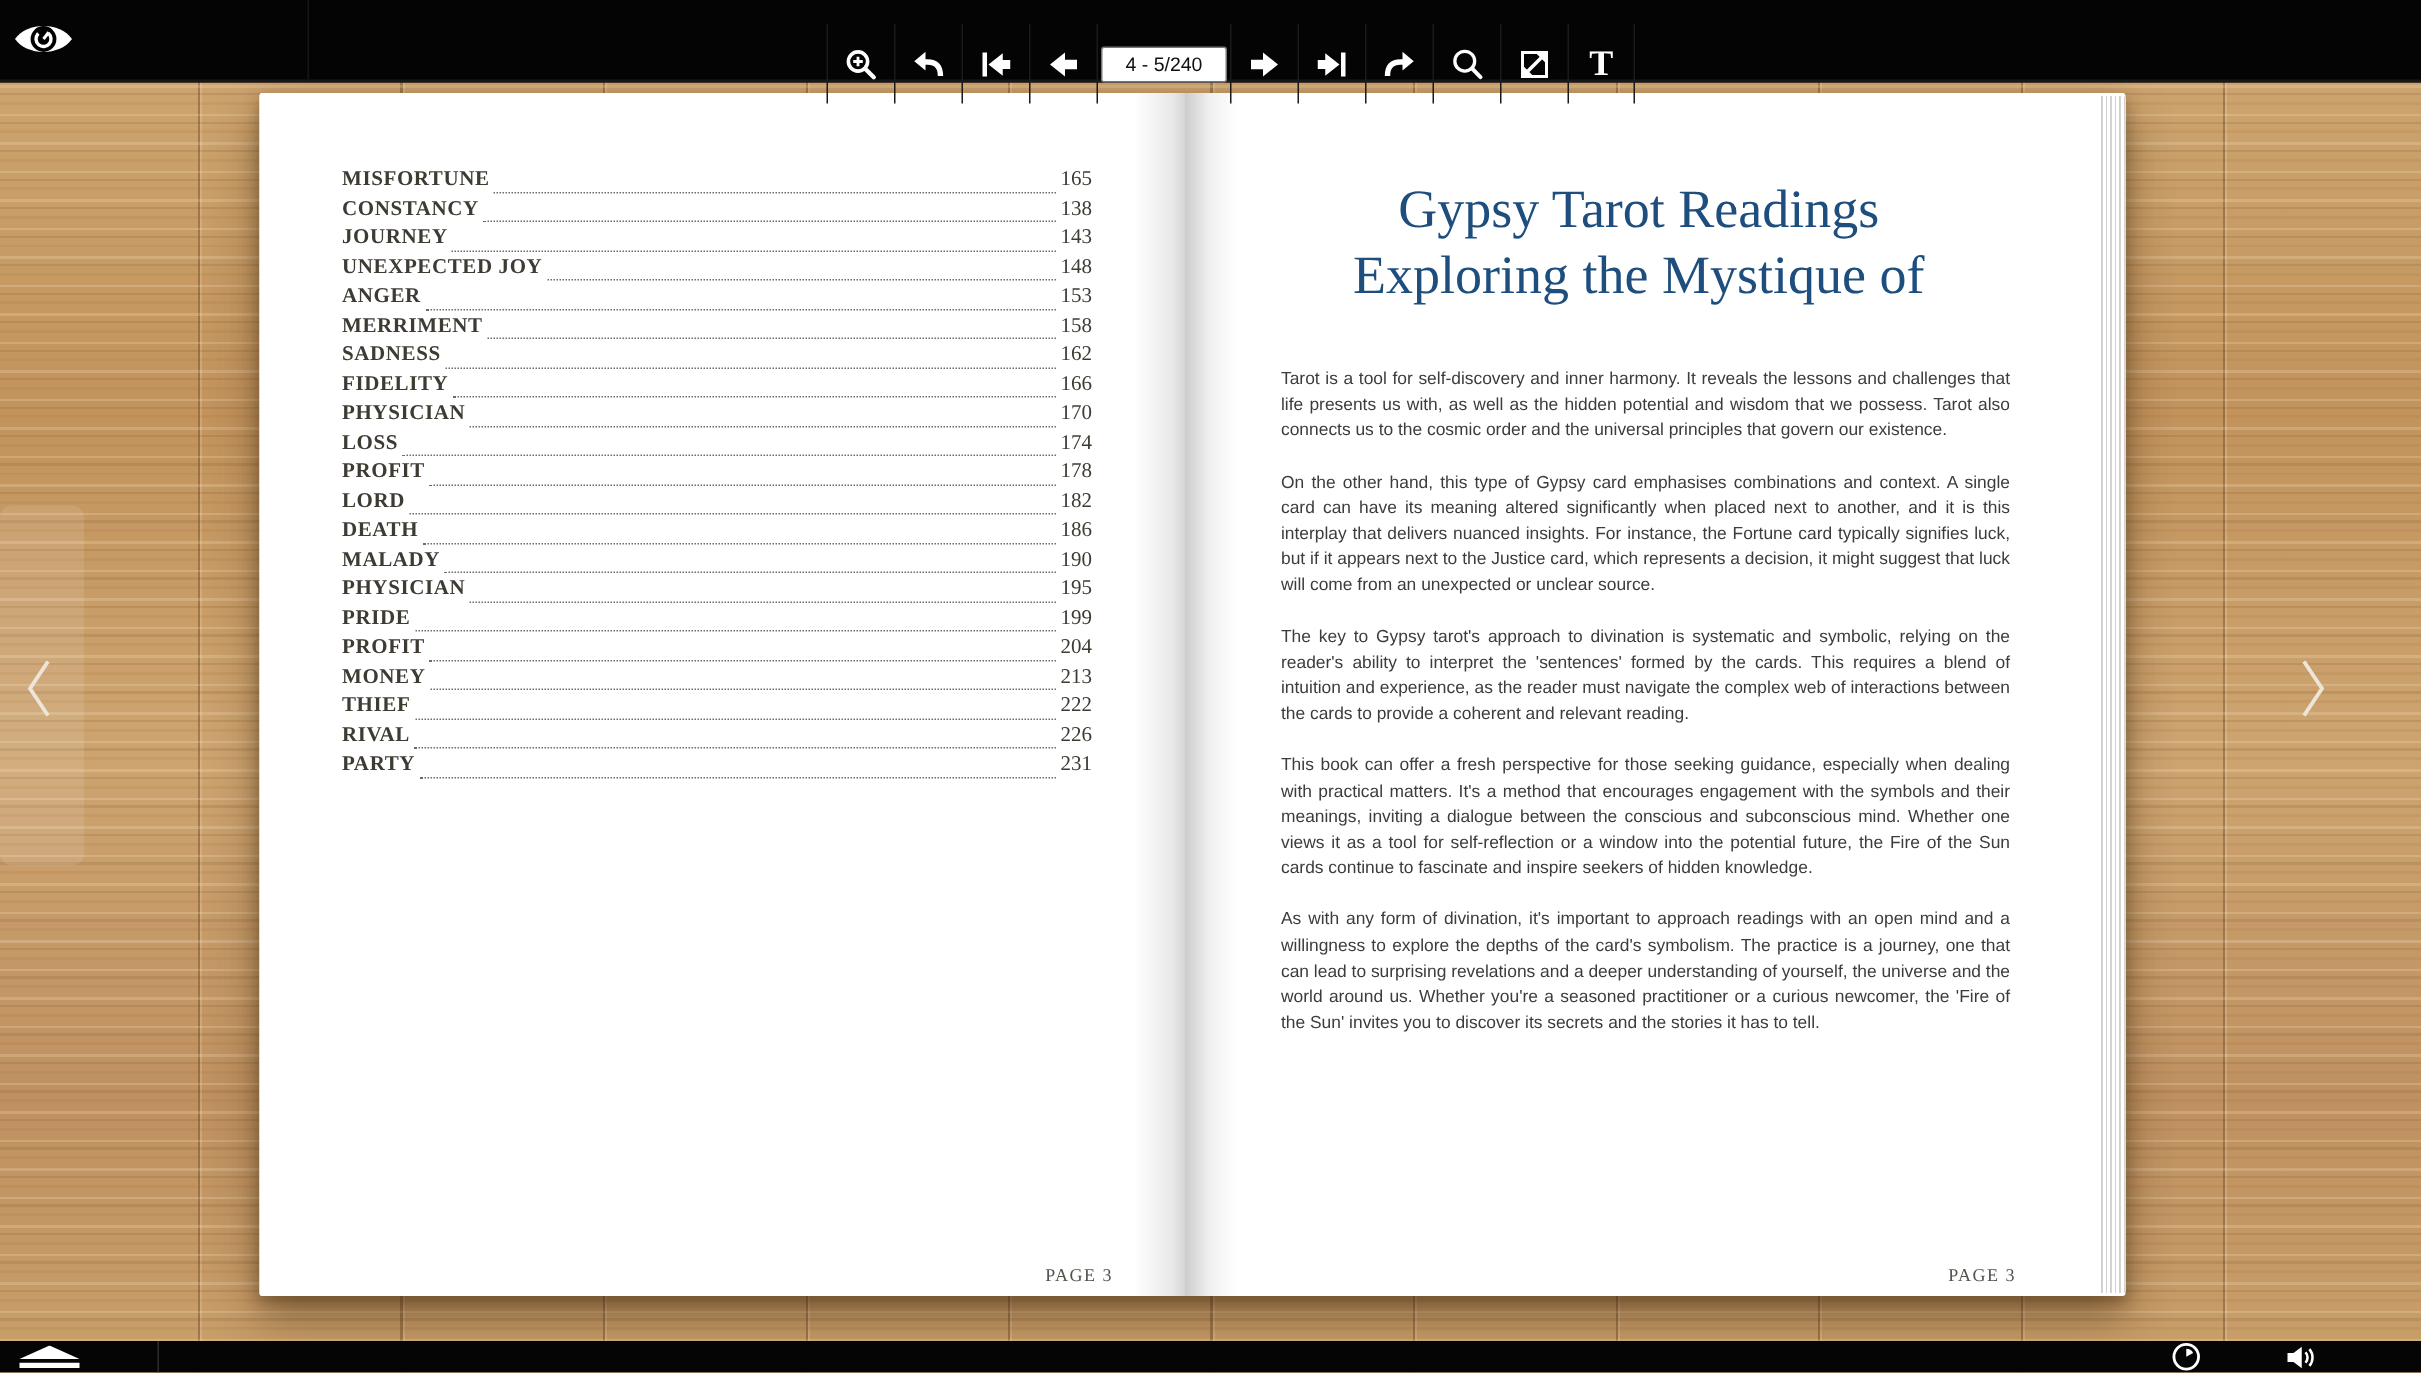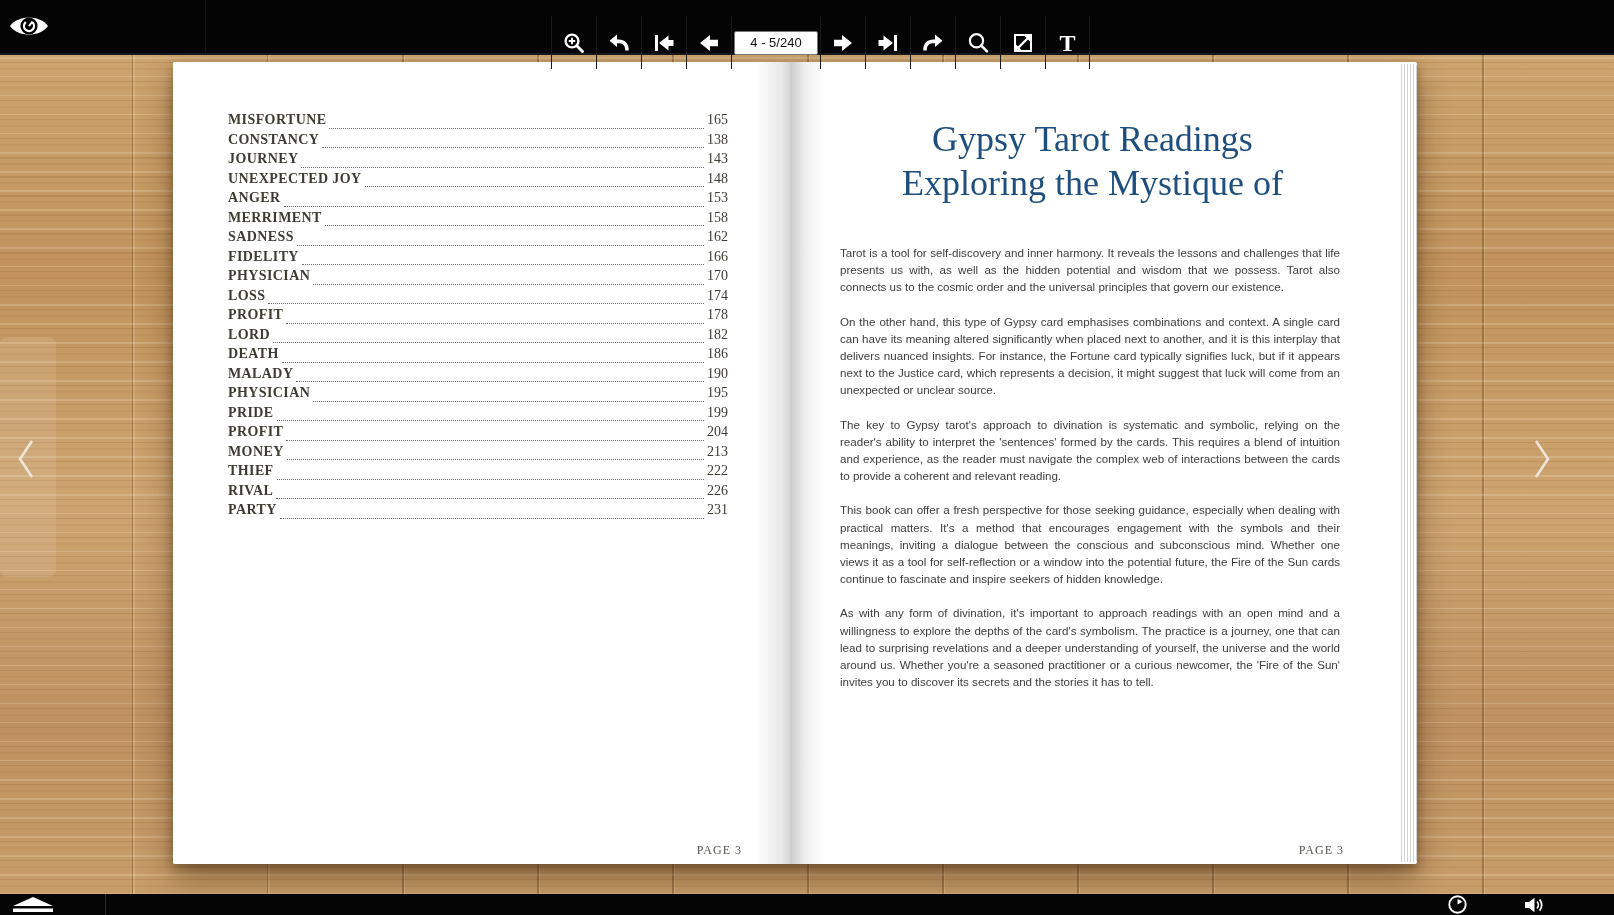--- a/index.html
+++ b/index.html
@@ -50,21 +50,21 @@
   .toc{position:absolute;left:55px;top:50px;width:500px;}
   .toc-row{display:flex;height:19.5px;font-family:Liberation Serif, serif;font-size:14px;color:#3e3b33;}
   .toc-label{white-space:nowrap;font-weight:600;letter-spacing:0.4px;}
   .toc-dots{flex:1;border-bottom:1.6px dotted #6e6b63;margin:0 3px 3px 3px;}
   .toc-page{white-space:nowrap;font-weight:400;}
 
   
   .title{position:absolute;left:50px;top:55px;width:505px;text-align:center;
          font-family:"Liberation Serif",serif;font-weight:400;color:#1d4e7e;font-size:36px;line-height:44px;}
   .article{position:absolute;left:50px;top:182px;width:500px;}
-  .article p{margin:0 0 17px 0;font-family:"Liberation Sans",sans-serif;font-size:11.6px;line-height:17.2px;color:#3c3c3c;text-align:justify;}
+  .article p{margin:0 0 17px 14px;font-family:"Liberation Sans",sans-serif;font-size:11.6px;line-height:17.2px;color:#3c3c3c;text-align:justify;}
 
   .pfoot{position:absolute;bottom:6px;font-family:"Liberation Serif",serif;font-size:12px;letter-spacing:1px;color:#55534c;}
   .pfoot-left{right:48px;margin-left:40px;}
   .pfoot-right{right:55px;}
 
   
   .nav-band{position:absolute;left:0;top:337px;width:56px;height:240px;background:rgba(255,255,255,0.10);border-radius:8px;}
   .nav-btn{position:absolute;top:437px;width:24px;height:44px;background:none;border:none;padding:0;cursor:pointer;display:flex;align-items:center;justify-content:center;}
   .nav-left{left:14px;}
   .nav-right{left:1530px;}

